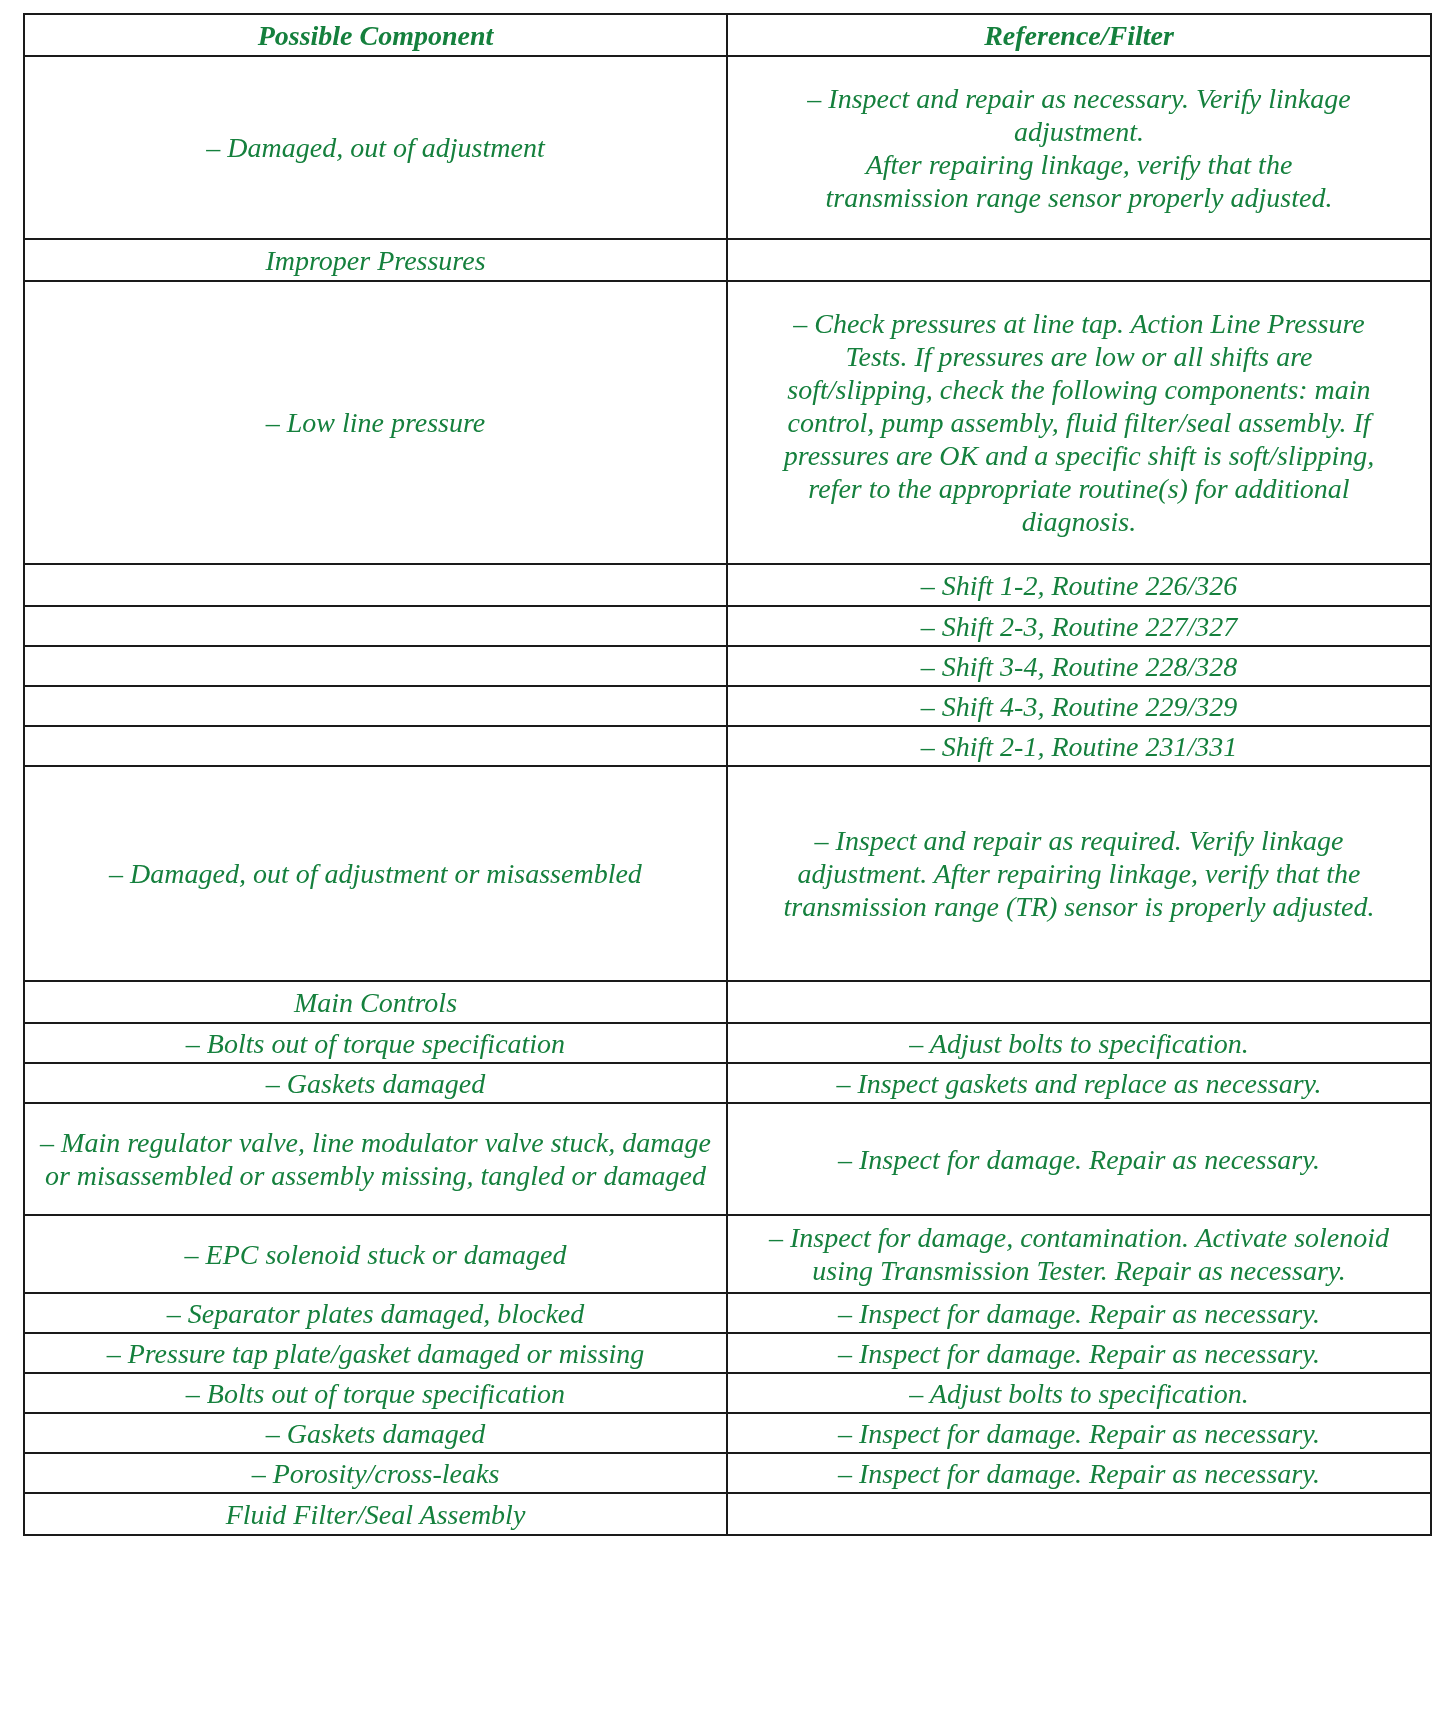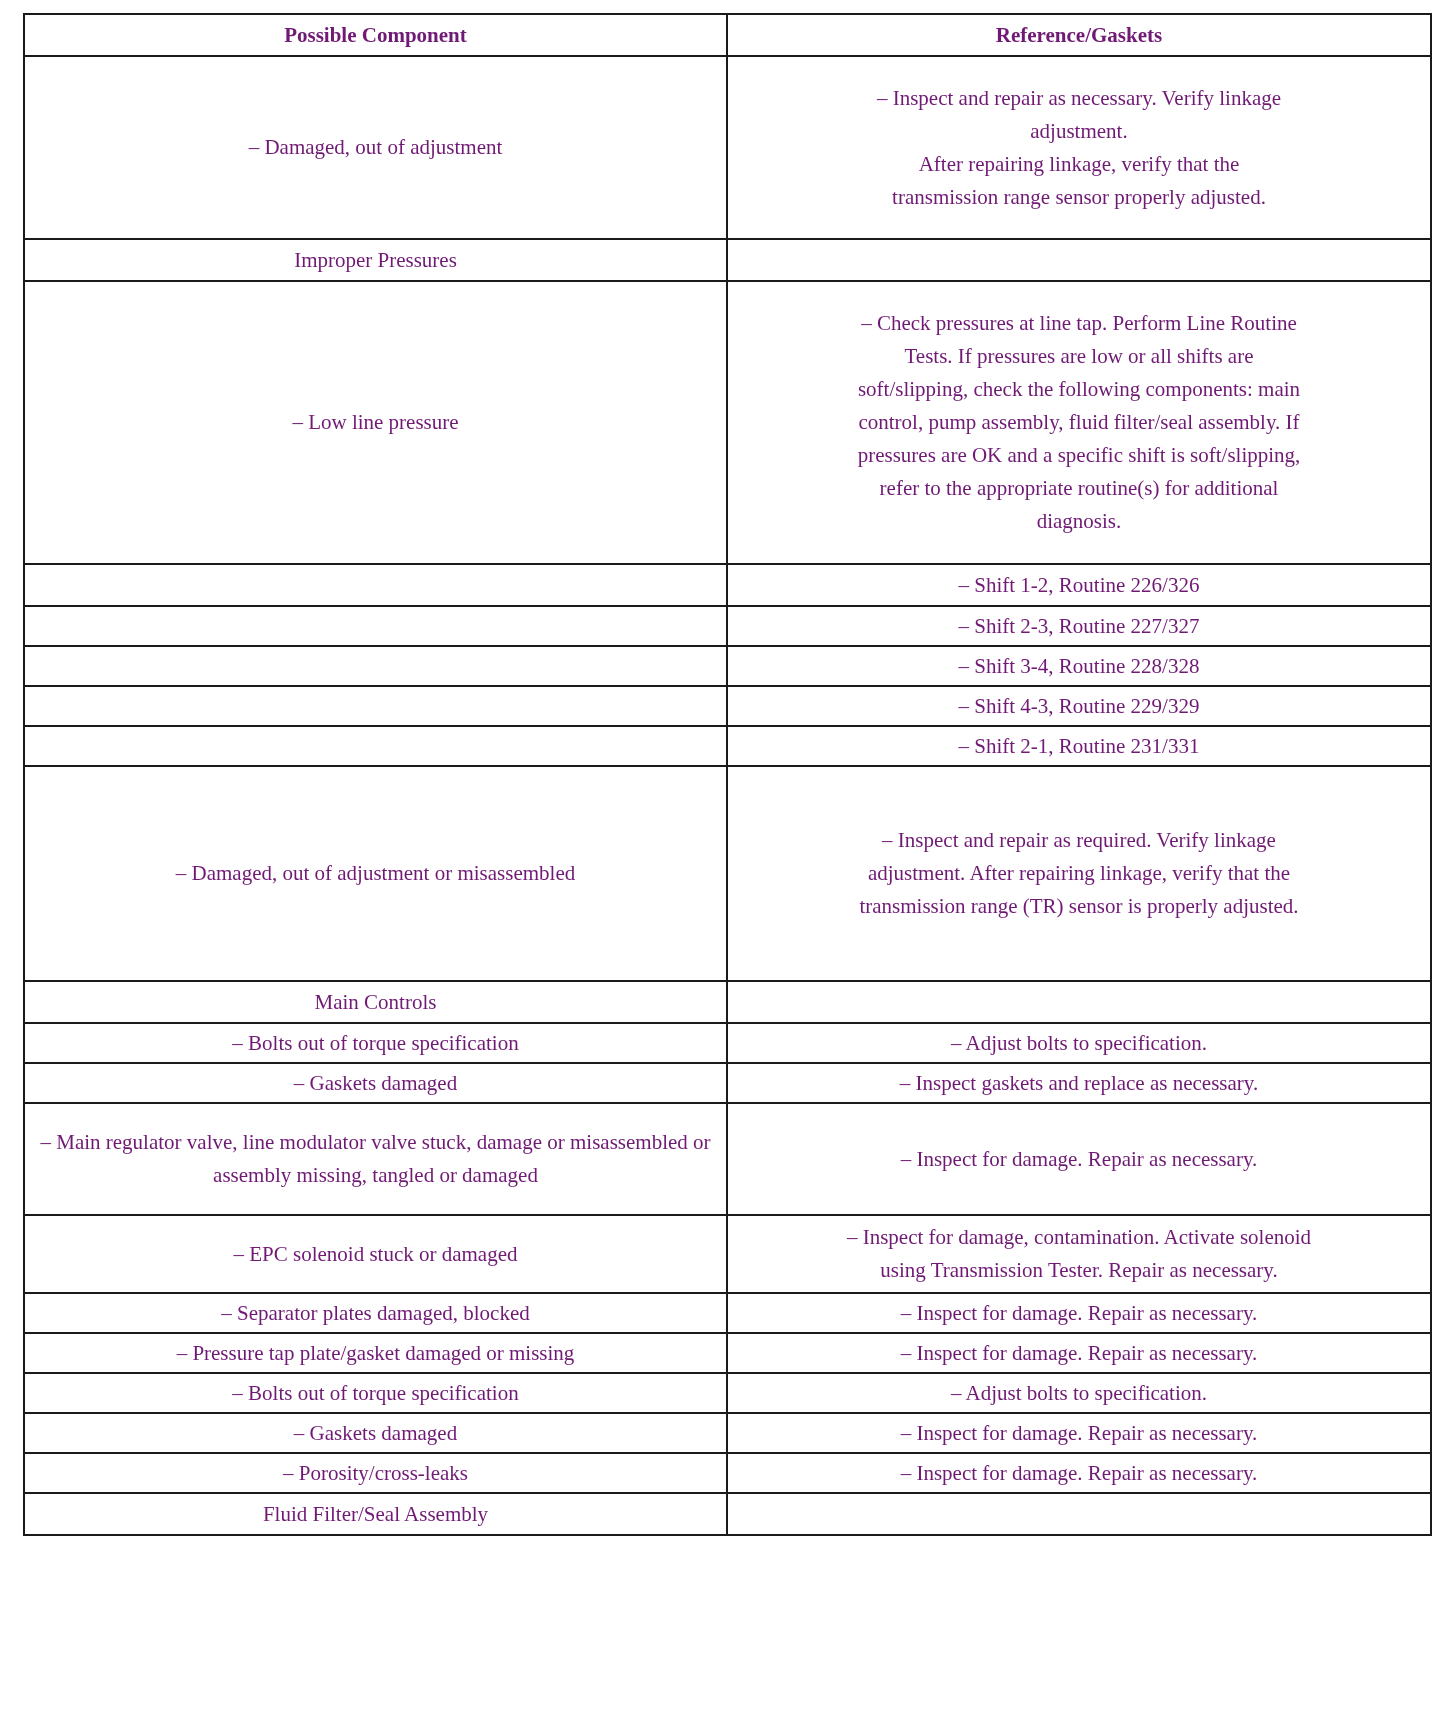--- a/index.html
+++ b/index.html
@@ -1,21 +1,21 @@
 <!DOCTYPE html>
 <html><head>
 <meta charset="utf-8">
 <style>
   html, body { margin: 0; padding: 0; background: #ffffff; }
   body { width: 1456px; height: 1728px; position: relative; overflow: hidden; }
   table.diag {
     position: absolute; left: 23px; top: 13px;
     width: 1407px; border-collapse: collapse; table-layout: fixed;
     font-family: "Liberation Serif", "DejaVu Serif", serif;
-    font-size: 21px; color: #701a75; line-height: 33px;
+    font-size: 28px; color: #15803d; line-height: 33px; font-style: italic;
   }
   table.diag td, table.diag th {
     border: 2px solid #1a1a1a; text-align: center; vertical-align: middle;
     padding: 0 12px; overflow: hidden;
   }
   table.diag col.c1 { width: 703px; }
   table.diag col.c2 { width: 704px; }
   th { font-weight: bold; height: 40px; }
   tr.h183 td { height: 181px; }
   tr.h44 td { height: 40px; }
@@ -31,41 +31,41 @@
 <body>
 
 <table class="diag">
   <colgroup>
       <col class="c1">
       <col class="c2">
     </colgroup>
   <thead>
     <tr>
       <th>Possible Component</th>
-      <th>Reference/Gaskets</th>
+      <th>Reference/Filter</th>
     </tr>
   </thead>
   <tbody id="tbody">
       <tr class="h183">
         <td>– Damaged, out of adjustment</td>
         <td>
           <span class="ln">– Inspect and repair as necessary. Verify linkage</span>
           <span class="ln">adjustment.</span>
           <span class="ln">After repairing linkage, verify that the</span>
           <span class="ln">transmission range sensor properly adjusted.</span>
         </td>
       </tr>
       <tr class="h44">
         <td>Improper Pressures</td>
         <td></td>
       </tr>
       <tr class="h283">
         <td>– Low line pressure</td>
         <td class="top">
-          <span class="ln">– Check pressures at line tap. Perform Line Routine</span>
+          <span class="ln">– Check pressures at line tap. Action Line Pressure</span>
           <span class="ln">Tests.  If pressures are low or all shifts are</span>
           <span class="ln">soft/slipping, check the following components: main</span>
           <span class="ln">control, pump assembly, fluid filter/seal assembly. If</span>
           <span class="ln">pressures are OK and a specific shift is soft/slipping,</span>
           <span class="ln">refer to the appropriate routine(s) for additional</span>
           <span class="ln">diagnosis.</span>
         </td>
       </tr>
       <tr class="h44">
         <td></td>

